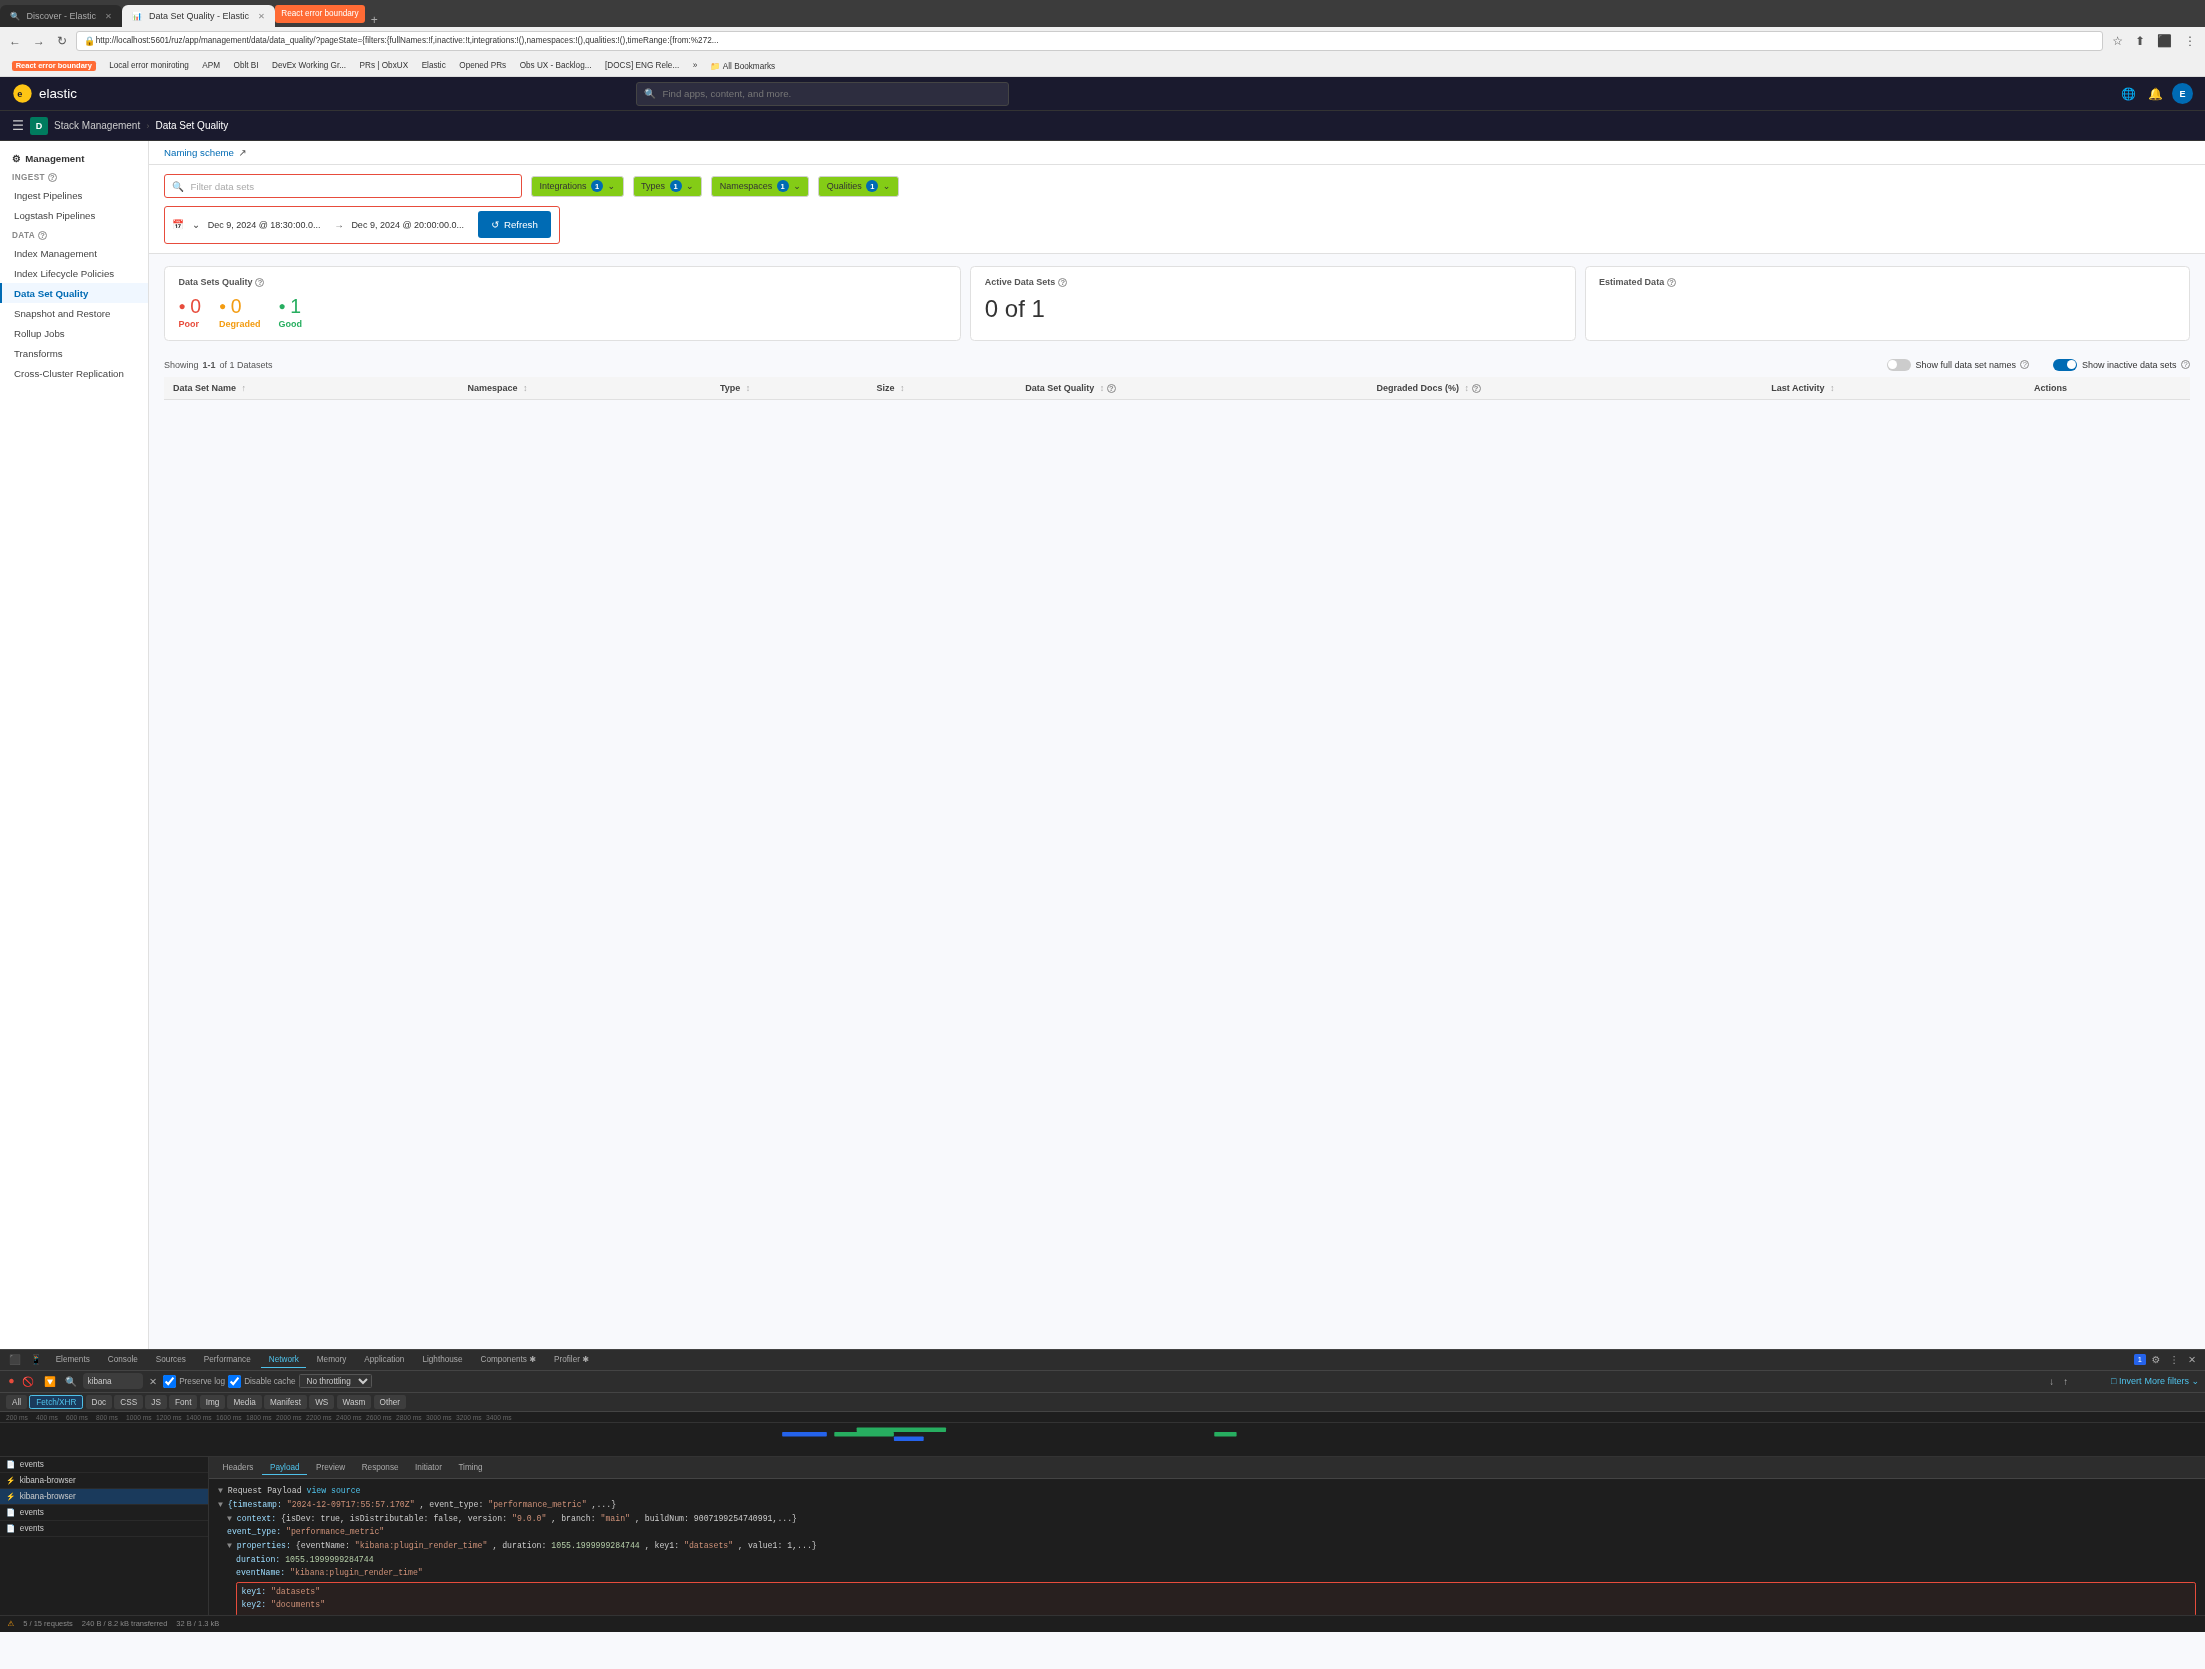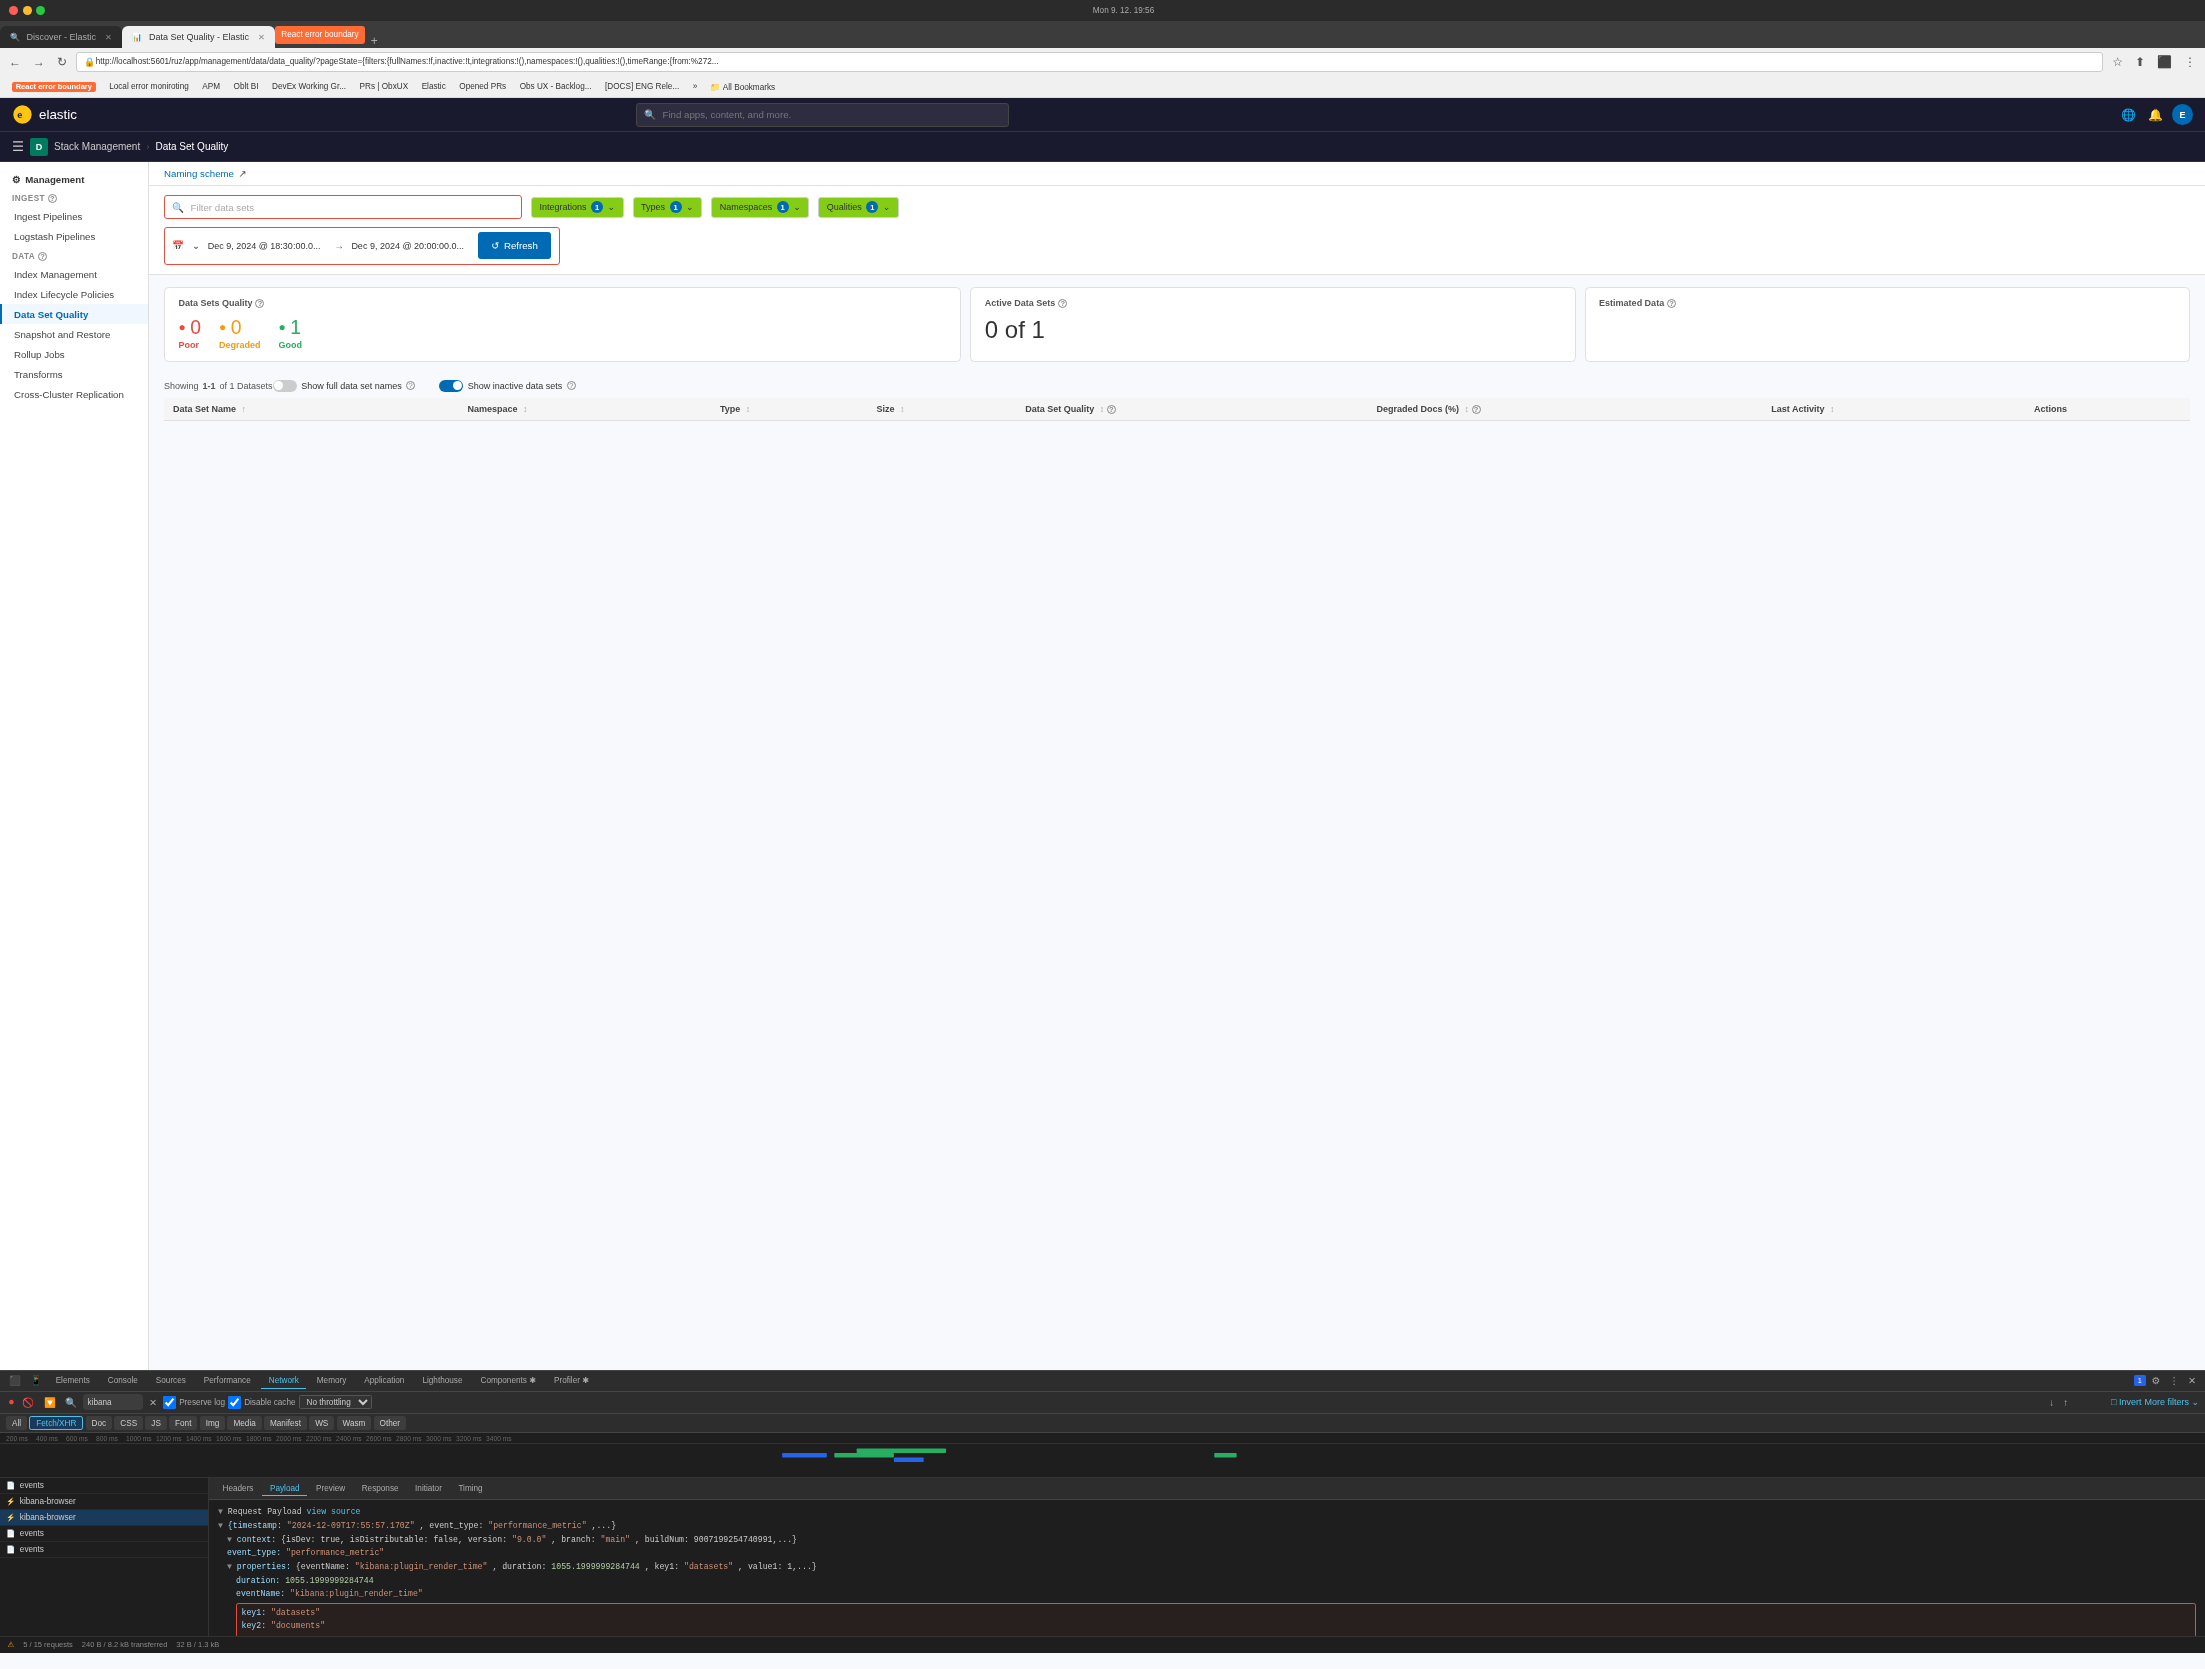--- a/index.html
+++ b/index.html
@@ -82,21 +82,21 @@
     .stat-label { font-size: 9px; font-weight: 600; margin-top: 1.5px; }
     .stat-poor { color: #e74c3c; }
     .stat-degraded { color: #f39c12; }
     .stat-good { color: #27ae60; }
     .dot-poor { color: #e74c3c; font-size: 12px; }
     .dot-degraded { color: #f39c12; font-size: 12px; }
     .dot-good { color: #27ae60; font-size: 12px; }
     .stat-big { font-size: 24px; font-weight: 300; color: #333; }
 
     
-    .table-header-row { padding: 6px 15px; display: flex; align-items: center; justify-content: flex-start; background: #f8f9fc; }
+    .table-header-row { padding: 6px 15px; display: flex; align-items: center; justify-content: space-between; background: #f8f9fc; }
     .toggle-group { display: flex; align-items: center; gap: 24px; }
     .toggle-item { display: flex; align-items: center; gap: 4.5px; font-size: 9px; color: #333; }
     .toggle-switch { width: 24px; height: 12px; border-radius: 6px; background: #ccc; position: relative; cursor: pointer; }
     .toggle-switch.on { background: #006bb4; }
     .toggle-knob { width: 9px; height: 9px; background: white; border-radius: 50%; position: absolute; top: 1.5px; transition: left 0.2s; }
     .toggle-switch .toggle-knob { left: 1.5px; }
     .toggle-switch.on .toggle-knob { left: 13.4px; }
     .data-table { width: 100%; background: white; border-collapse: collapse; font-size: 9px; }
     .data-table th { background: #f5f5f5; padding: 6px 9px; text-align: left; font-weight: 600; color: #444; border-bottom: 1.5px solid #e0e0e0; white-space: nowrap; }
     .data-table th .sort-icon { color: #aaa; margin-left: 3px; }
@@ -136,28 +136,20 @@
     
     ::-webkit-scrollbar { width: 4.5px; height: 4.5px; }
     ::-webkit-scrollbar-track { background: #2a2a2a; }
     ::-webkit-scrollbar-thumb { background: #555; border-radius: 2.2px; }
   </style>
 </head>
 <body>
 
 <div class="browser-chrome">
 
-  <div class="browser-titlebar">
-    <div class="traffic-lights">
-      <div class="traffic-light tl-red"></div>
-      <div class="traffic-light tl-yellow"></div>
-      <div class="traffic-light tl-green"></div>
-    </div>
-    <span style="color:#aaa;font-size:8.2px;margin-left:auto;margin-right:auto;">Mon 9. 12. 19:56</span>
-  </div>
 
   <div class="tabs-bar">
     <div class="tab tab-inactive">
       <span style="font-size:8.2px;">🔍</span>
       <span style="font-size:9px;">Discover - Elastic</span>
       <span class="tab-close">✕</span>
     </div>
     <div class="tab tab-active">
       <span style="font-size:8.2px;">📊</span>
       <span style="font-size:9px;">Data Set Quality - Elastic</span>

